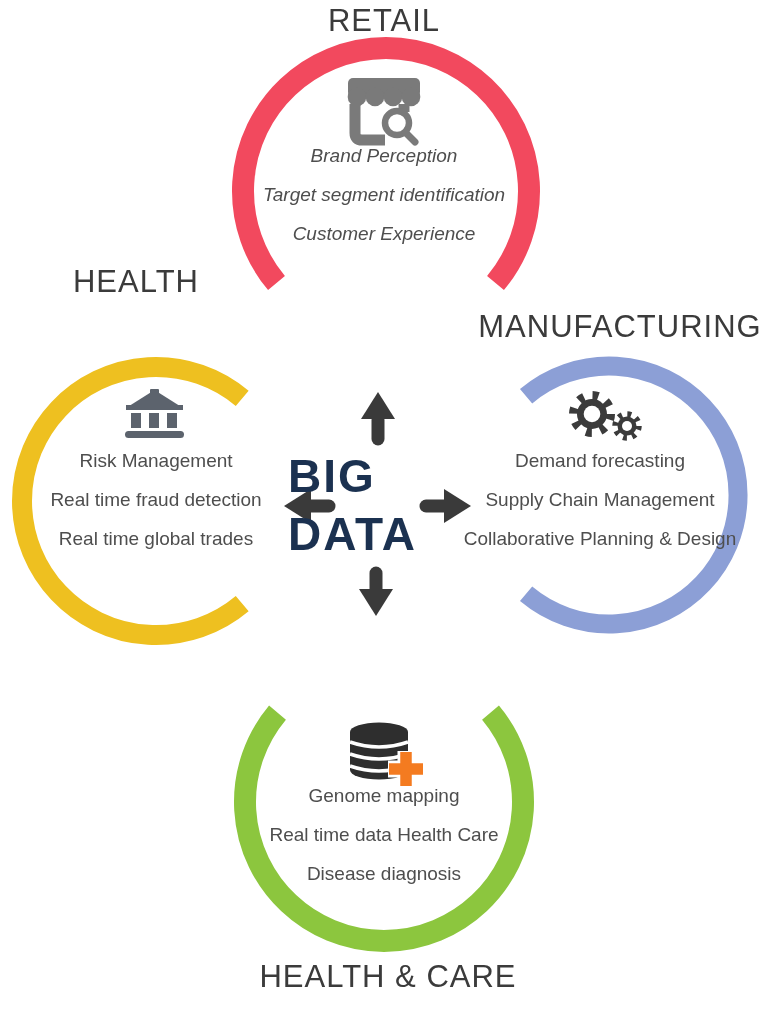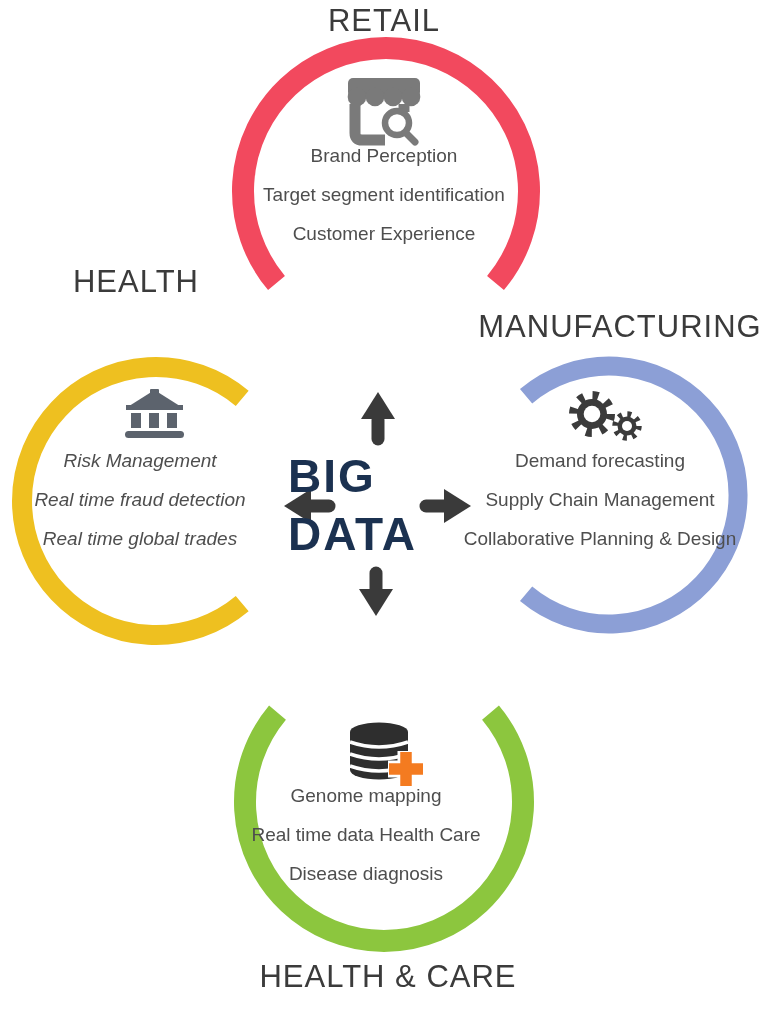--- a/index.html
+++ b/index.html
@@ -11,24 +11,24 @@
   .title.two-line{line-height:44px;white-space:normal;}
   .items{position:absolute;text-align:center;font-size:19px;color:var(--c-item_text,#4e4e4e);}
   .item{line-height:30px;margin-bottom:9px;}
   .big-data{position:absolute;left:288px;top:447px;width:200px;text-align:left;
             color:var(--c-big_data_text,#1b3150);font-size:46px;line-height:58px;
             font-weight:bold;letter-spacing:2px;}
   .retail-title{left:0;top:0;width:768px;}
   .banking-title{left:16px;top:260px;width:240px;}
   .manufacturing-title{left:470px;top:306px;width:300px;}
   .health-title{left:88px;top:956px;width:600px;}
-  .retail-items{left:232px;top:141px;width:304px;}
-  .banking-items{left:0;top:446px;width:280px;font-style:italic;}
+  .retail-items{left:232px;top:141px;width:304px;font-style:italic;}
+  .banking-items{left:16px;top:446px;width:280px;}
   .manufacturing-items{left:458px;top:446px;width:284px;}
-  .health-items{left:214px;top:781px;width:304px;}
+  .health-items{left:232px;top:781px;width:304px;}
 </style>
 </head>
 <body>
 
 <div class="stage">
 
   <svg class="layer" viewBox="0 0 768 1024">
 
     <path fill="none" stroke-width="22" d="M 276.5 283 A 143 143 0 1 1 495.5 283" stroke="#F2495E"></path>
     <path fill="none" stroke-width="20" d="M 242.2 603.6 A 134 134 0 1 1 242.2 398.4" stroke="#EEC020"></path>

